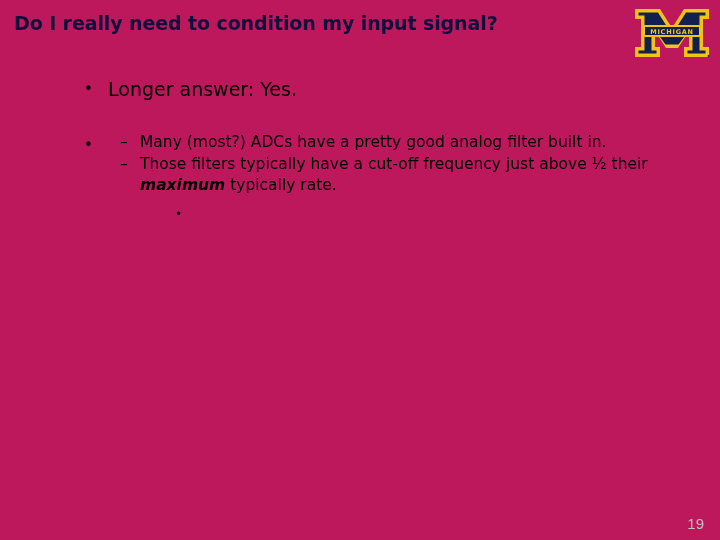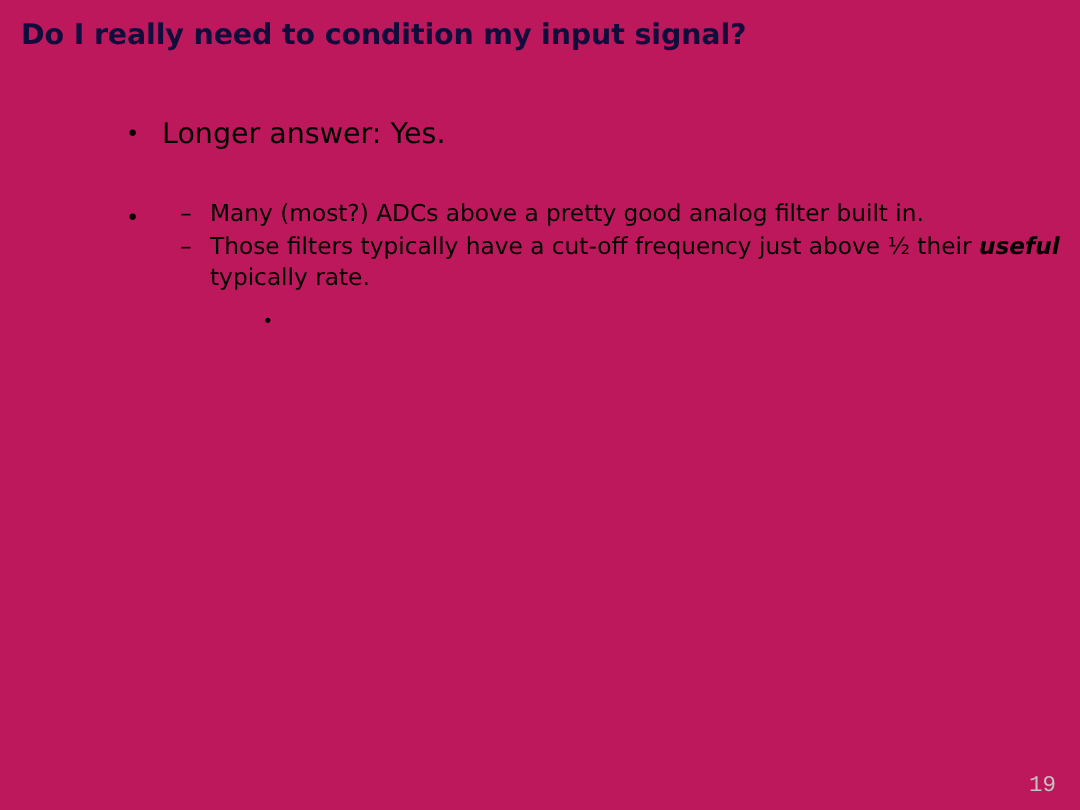--- a/index.html
+++ b/index.html
@@ -119,53 +119,72 @@
     font-style: italic;
   }
 
   
   .page-num {
     position: absolute;
     right: 16px;
     bottom: 8px;
     font-size: 15px;
     color: #c3c3c3;
-    font-family: Liberation Mono, monospace;
+    font-family: Liberation Sans, sans-serif;
   }
 </style>
 </head>
 <body>
 
 <div class="slide">
 
   <div class="title-bar">
     <div class="slide-title">Do I really need to condition my input signal?</div>
   </div>
 
+  <div class="logo">
+    <svg viewBox="0 0 160 108" width="80" height="54" aria-hidden="true">
+
+      <path d="M6 6 L56 6 L80 44 L104 6 L154 6 L154 26 L142 26 L142 82 L154 82 L154 102
+               L104 102 L104 82 L114 82 L114 50 L92 84 L68 84 L46 50 L46 82 L56 82 L56 102
+               L6 102 L6 82 L18 82 L18 26 L6 26 Z" fill="#f2c21a"></path>
+
+      <path d="M13 13 L52 13 L80 57 L108 13 L147 13 L147 19 L135 19 L135 89 L147 89 L147 95
+               L111 95 L111 89 L121 89 L121 39 L93 77 L67 77 L39 39 L39 89 L49 89 L49 95
+               L13 95 L13 89 L25 89 L25 19 L13 19 Z" fill="#12204f"></path>
+
+      <rect x="22" y="38" width="116" height="24" fill="#f2c21a"></rect>
+
+      <rect x="26" y="42" width="108" height="16" fill="#12204f"></rect>
+      <text x="80" y="55" text-anchor="middle" font-family="'DejaVu Sans', sans-serif" font-size="13" font-weight="bold" letter-spacing="1.6" fill="#f2c21a">MICHIGAN</text>
+
+      <circle cx="153" cy="100" r="1.8" fill="#12204f"></circle>
+    </svg>
+  </div>
 
   <div class="body">
 
     <div class="lvl1">
       <span class="mark">•</span>
       <span>Longer answer: Yes.</span>
     </div>
 
     <div class="lvl1" style="margin-bottom:6px;">
       <span class="mark">•</span>
     </div>
 
     <div class="block-lvl2">
       <div class="lvl2">
         <span class="mark">–</span>
-        <span>Many (most?) ADCs above a pretty good analog filter built in.</span>
+        <span>Many (most?) ADCs have a pretty good analog filter built in.</span>
       </div>
 
       <div class="lvl2">
         <span class="mark">–</span>
-        <span><span>Those filters typically have a cut-off frequency just above ½ their </span><em class="bi">useful</em><span> typically rate.</span></span>
+        <span><span>Those filters typically have a cut-off frequency just above ½ their </span><em class="bi">maximum</em><span> typically rate.</span></span>
       </div>
     </div>
 
     <div class="block-lvl3">
       <div class="lvl3">
         <span class="mark">•</span>
       </div>
     </div>
 
   </div>

